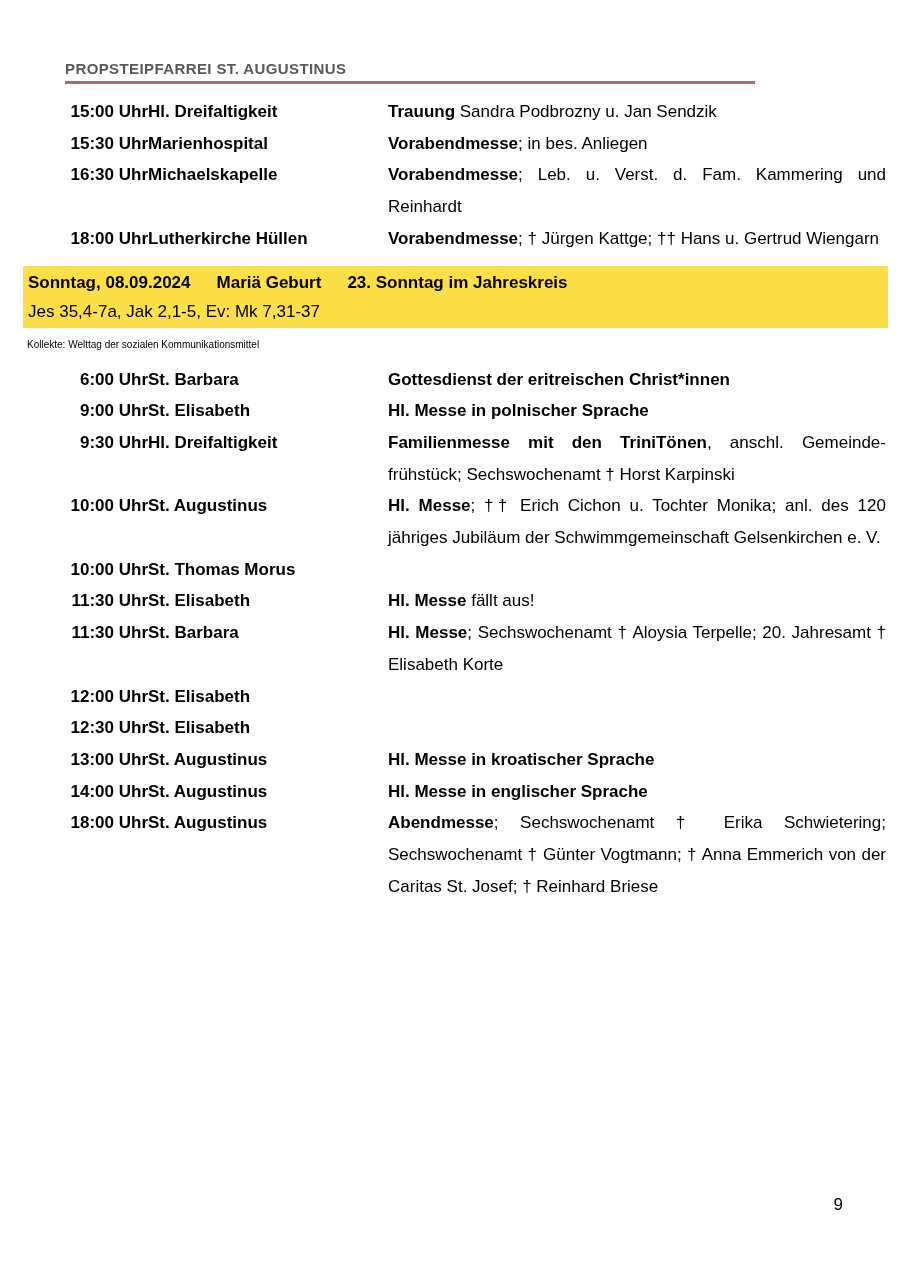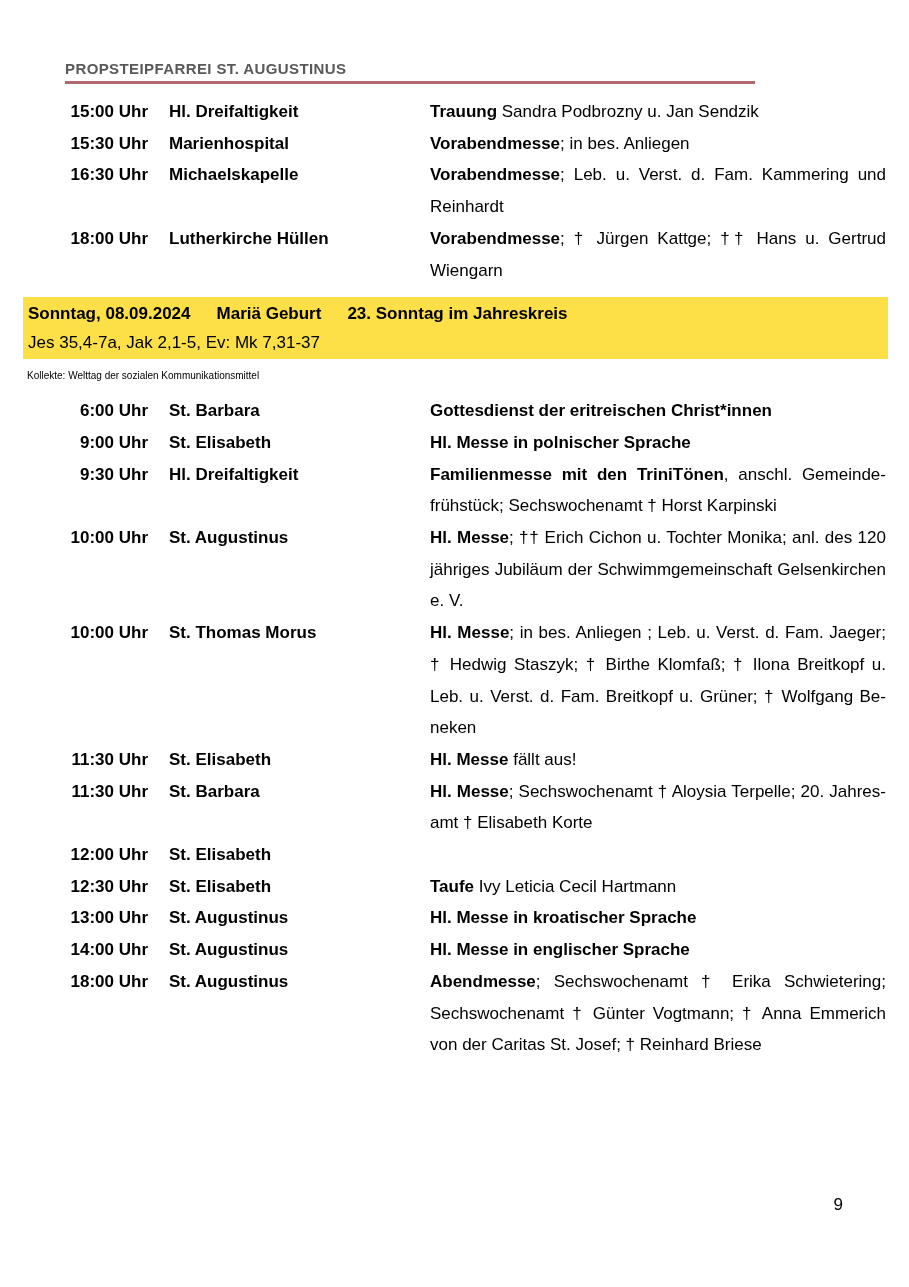--- a/index.html
+++ b/index.html
@@ -26,21 +26,21 @@
     letter-spacing: 0.4px;
     color: #595959;
     text-align: center;
   }
 
   
   .schedule { margin-left: 63px; margin-right: 23px; }
   .row {
     display: grid;
     grid-template-columns: 85px 240px 1fr;
-    column-gap: 21px;
+    column-gap: 0;
     font-size: 17px;
     line-height: 31.7px;
   }
   .col-time { font-weight: bold; text-align: right; white-space: nowrap; }
   .col-loc  { font-weight: bold; }
   .col-desc { text-align: justify; hyphens: manual; }
   .col-desc .lead { font-weight: bold; }
 
   
   .day-banner {
@@ -130,40 +130,38 @@
         <div class="col-desc"><span class="lead">Familienmesse mit den TriniTönen</span><span>, anschl. Gemeinde­frühstück; Sechswochenamt † Horst Karpinski</span></div>
       </div>
       <div class="row">
         <div class="col-time">10:00 Uhr</div>
         <div class="col-loc">St. Augustinus</div>
         <div class="col-desc"><span class="lead">Hl. Messe</span><span>; †† Erich Cichon u. Tochter Monika; anl. des 120 jähriges Jubiläum der Schwimmgemeinschaft Gelsenkir­chen e. V.</span></div>
       </div>
       <div class="row">
         <div class="col-time">10:00 Uhr</div>
         <div class="col-loc">St. Thomas Morus</div>
-        <div class="col-desc"><span class="lead">Hl. Messe</span><span>; in bes. Anliegen ; Leb. u. Verst. d. Fam. Jaeger; † Hedwig Staszyk; † Birthe Klomfaß; † Ilona Breitkopf u. Leb. u. Verst. d. Fam. Breitkopf u. Grüner; † Wolfgang Be­neken</span></div>
       </div>
       <div class="row">
         <div class="col-time">11:30 Uhr</div>
         <div class="col-loc">St. Elisabeth</div>
         <div class="col-desc"><span class="lead">Hl. Messe</span><span> fällt aus!</span></div>
       </div>
       <div class="row">
         <div class="col-time">11:30 Uhr</div>
         <div class="col-loc">St. Barbara</div>
         <div class="col-desc"><span class="lead">Hl. Messe</span><span>; Sechswochenamt † Aloysia Terpelle; 20. Jahres­amt † Elisabeth Korte</span></div>
       </div>
       <div class="row">
         <div class="col-time">12:00 Uhr</div>
         <div class="col-loc">St. Elisabeth</div>
       </div>
       <div class="row">
         <div class="col-time">12:30 Uhr</div>
         <div class="col-loc">St. Elisabeth</div>
-        <div class="col-desc"><span class="lead">Taufe</span><span> Ivy Leticia Cecil Hartmann</span></div>
       </div>
       <div class="row">
         <div class="col-time">13:00 Uhr</div>
         <div class="col-loc">St. Augustinus</div>
         <div class="col-desc"><span class="lead">Hl. Messe in kroatischer Sprache</span><span></span></div>
       </div>
       <div class="row">
         <div class="col-time">14:00 Uhr</div>
         <div class="col-loc">St. Augustinus</div>
         <div class="col-desc"><span class="lead">Hl. Messe in englischer Sprache</span><span></span></div>

